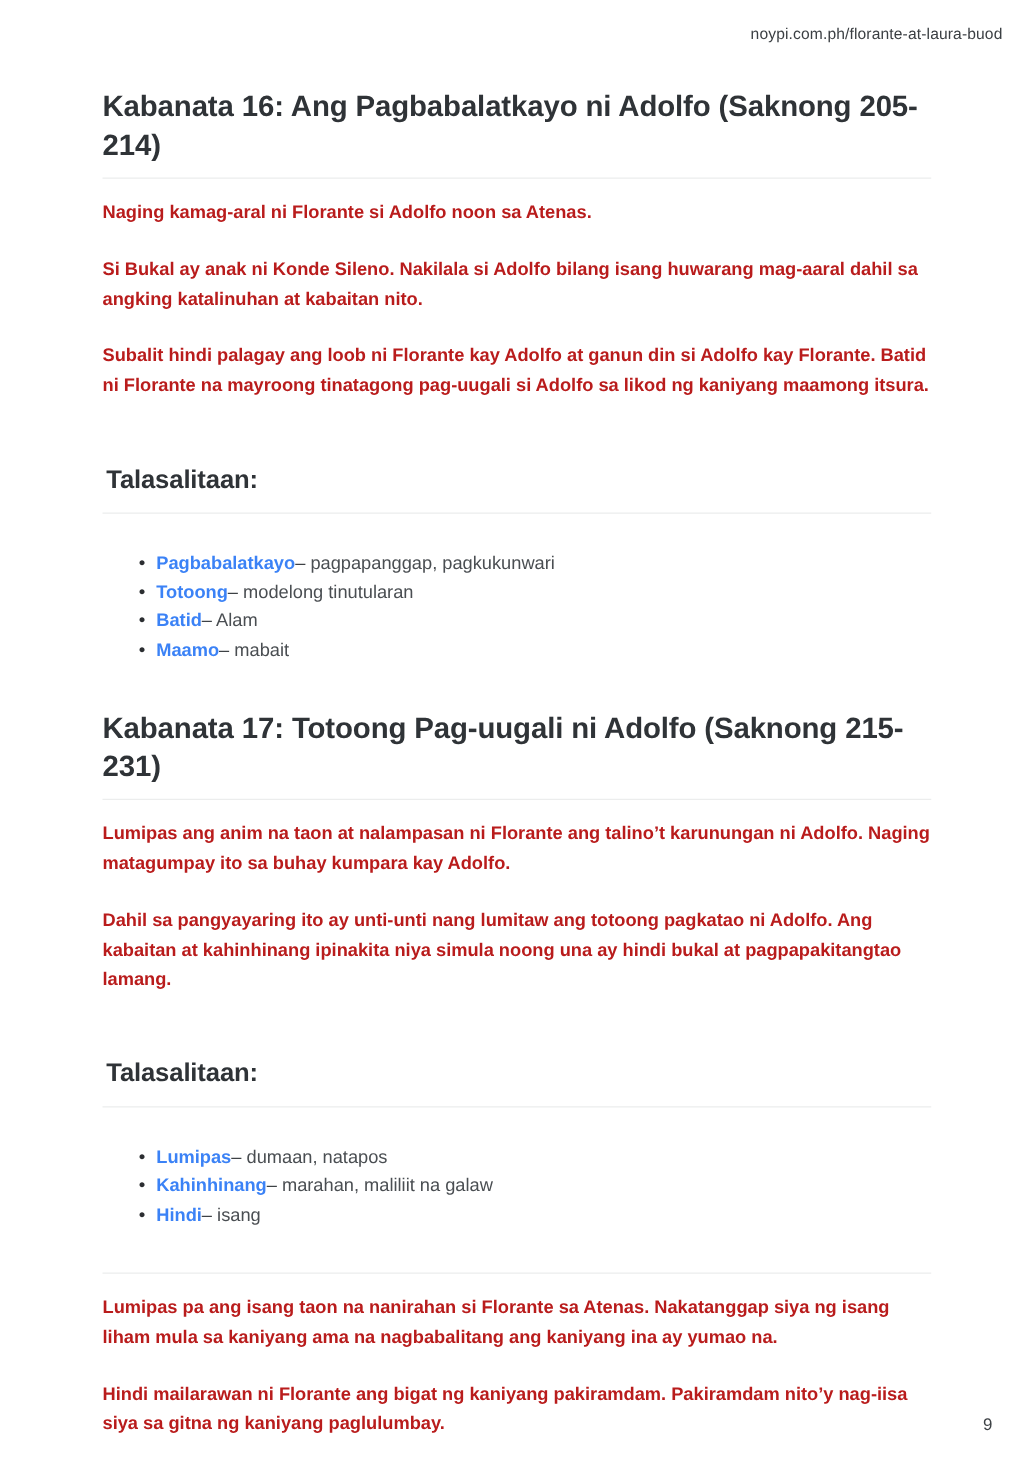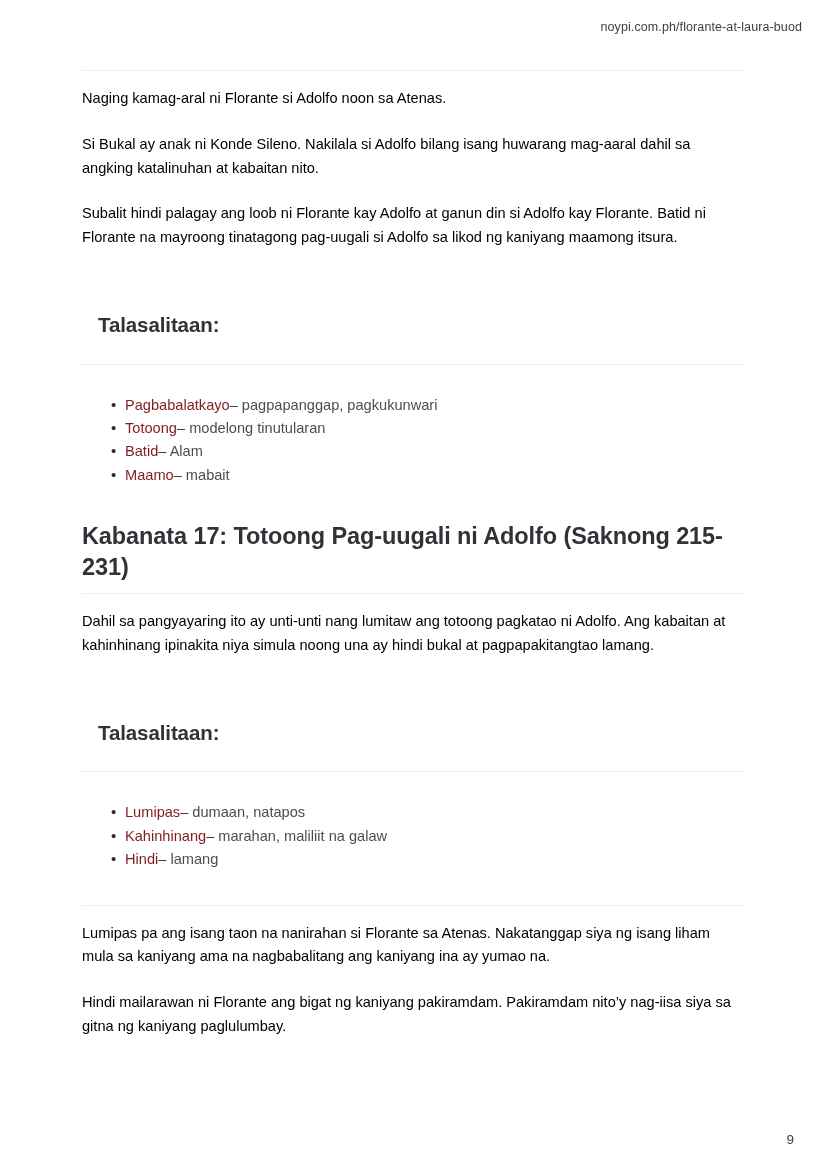--- a/index.html
+++ b/index.html
@@ -51,29 +51,30 @@
     height: 1px;
     background: #eceded;
     width: 100%;
     margin: 0 0 16px 0;
   }
   h2.sub-title {
     font-size: 20.5px;
     font-weight: 600;
     line-height: 1.3;
     color: #2f3337;
-    margin: 16px;
+    margin: 3px;
     padding: 0 0 9px 0;
     letter-spacing: -0.1px;
   }
   p.para {
     font-size: 14.6px;
     line-height: 1.63;
     margin: 0 0 22px 0;
-    color: #000000;
+    color: #b91c1c;
+    font-weight: bold;
   }
   p.para.tight {
     margin-bottom: 21px;
   }
   ul.vocab {
     list-style: none;
     margin: 0;
     padding: 0;
   }
   ul.vocab li {
@@ -86,22 +87,22 @@
   }
   ul.vocab li::before {
     content: "\2022";
     position: absolute;
     left: 29px;
     top: -1px;
     font-size: 15px;
     color: #2b2e31;
   }
   ul.vocab li .term {
-    font-weight: 400;
-    color: #7f1d1d;
+    font-weight: 700;
+    color: #3b82f6;
   }
   ul.vocab li .dash {
     color: #3d4145;
   }
   ul.vocab li .def {
     color: #4a4e52;
   }
   .section {
     margin-bottom: 0;
   }
@@ -121,20 +122,21 @@
 </head>
 <body>
 
 <div class="page">
 
   <div class="header-url">noypi.com.ph/florante-at-laura-buod</div>
 
   <div class="content">
 
     <div class="section">
+      <h1 class="chapter-title">Kabanata 16: Ang Pagbabalatkayo ni Adolfo (Saknong 205-214)</h1>
       <div class="rule"></div>
       <p class="para">Naging kamag-aral ni Florante si Adolfo noon sa Atenas.</p>
       <p class="para">Si Bukal ay anak ni Konde Sileno. Nakilala si Adolfo bilang isang huwarang mag-aaral dahil sa angking katalinuhan at kabaitan nito.</p>
       <p class="para tight">Subalit hindi palagay ang loob ni Florante kay Adolfo at ganun din si Adolfo kay Florante. Batid ni Florante na mayroong tinatagong pag-uugali si Adolfo sa likod ng kaniyang maamong itsura.</p>
 
       <div class="sub-gap"></div>
       <h2 class="sub-title">Talasalitaan:</h2>
       <div class="rule"></div>
       <div class="list-gap"></div>
       <ul class="vocab">
@@ -151,35 +153,36 @@
           <span class="term">Maamo</span><span class="dash">–</span> <span class="def">mabait</span>
         </li>
       </ul>
     </div>
 
     <div class="sec-gap-1"></div>
 
     <div class="section">
       <h1 class="chapter-title">Kabanata 17: Totoong Pag-uugali ni Adolfo (Saknong 215-231)</h1>
       <div class="rule"></div>
+      <p class="para">Lumipas ang anim na taon at nalampasan ni Florante ang talino’t karunungan ni Adolfo. Naging matagumpay ito sa buhay kumpara kay Adolfo.</p>
       <p class="para tight">Dahil sa pangyayaring ito ay unti-unti nang lumitaw ang totoong pagkatao ni Adolfo. Ang kabaitan at kahinhinang ipinakita niya simula noong una ay hindi bukal at pagpapakitangtao lamang.</p>
 
       <div class="sub-gap"></div>
       <h2 class="sub-title">Talasalitaan:</h2>
       <div class="rule"></div>
       <div class="list-gap"></div>
       <ul class="vocab">
         <li>
           <span class="term">Lumipas</span><span class="dash">–</span> <span class="def">dumaan, natapos</span>
         </li>
         <li>
           <span class="term">Kahinhinang</span><span class="dash">–</span> <span class="def">marahan, maliliit na galaw</span>
         </li>
         <li>
-          <span class="term">Hindi</span><span class="dash">–</span> <span class="def">lamang</span>
+          <span class="term">Hindi</span><span class="dash">–</span> <span class="def">isang</span>
         </li>
       </ul>
     </div>
 
     <div class="sec-gap-2"></div>
 
     <div class="section">
       <div class="rule"></div>
       <p class="para">Lumipas pa ang isang taon na nanirahan si Florante sa Atenas. Nakatanggap siya ng isang liham mula sa kaniyang ama na nagbabalitang ang kaniyang ina ay yumao na.</p>
       <p class="para tight">Hindi mailarawan ni Florante ang bigat ng kaniyang pakiramdam. Pakiramdam nito’y nag-iisa siya sa gitna ng kaniyang paglulumbay.</p>

